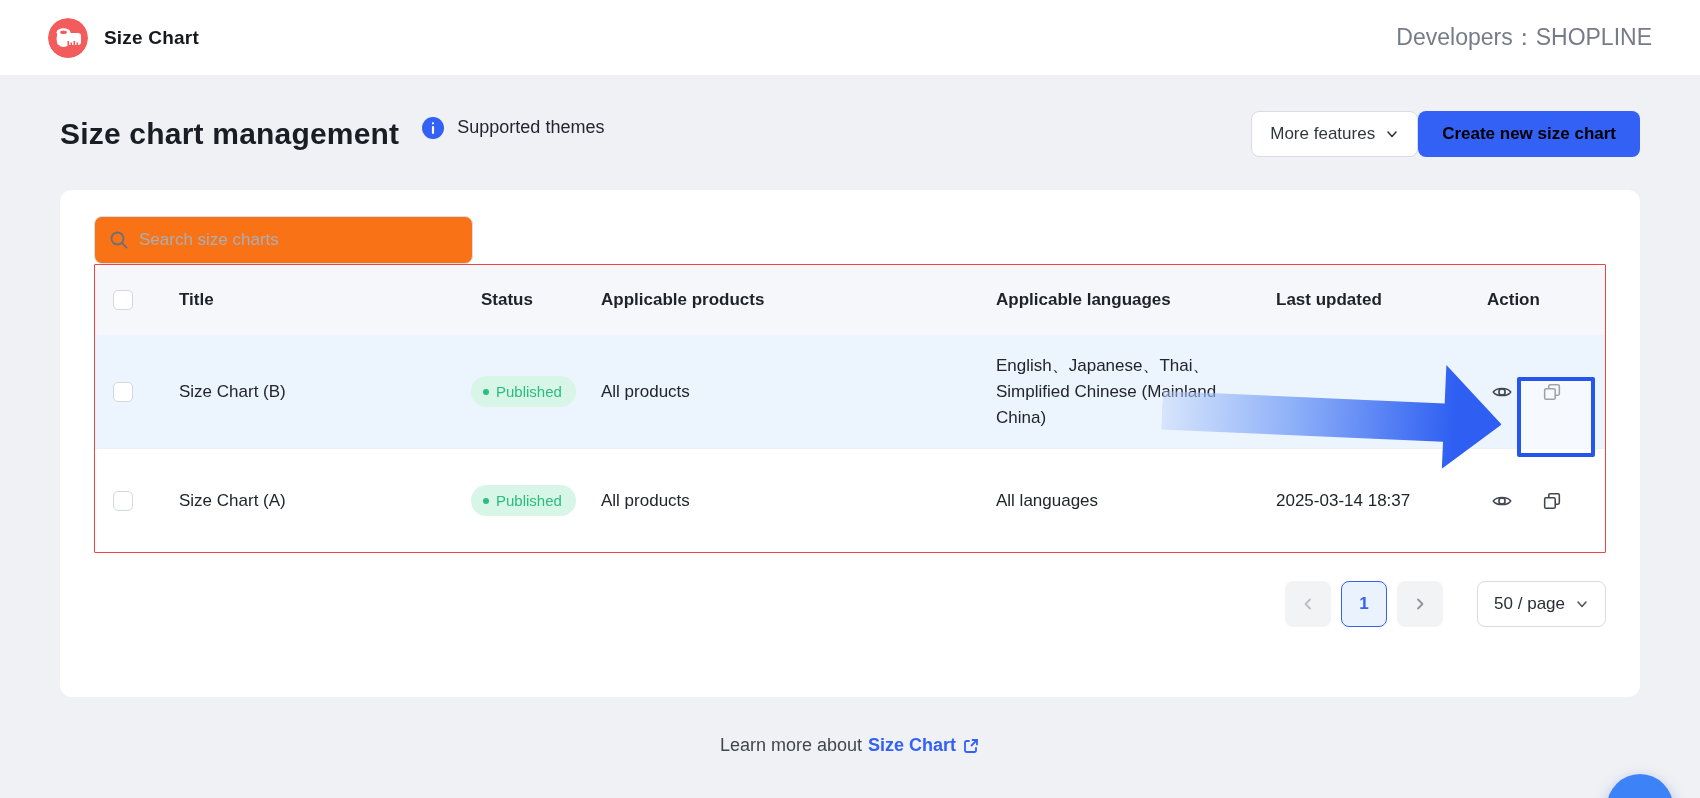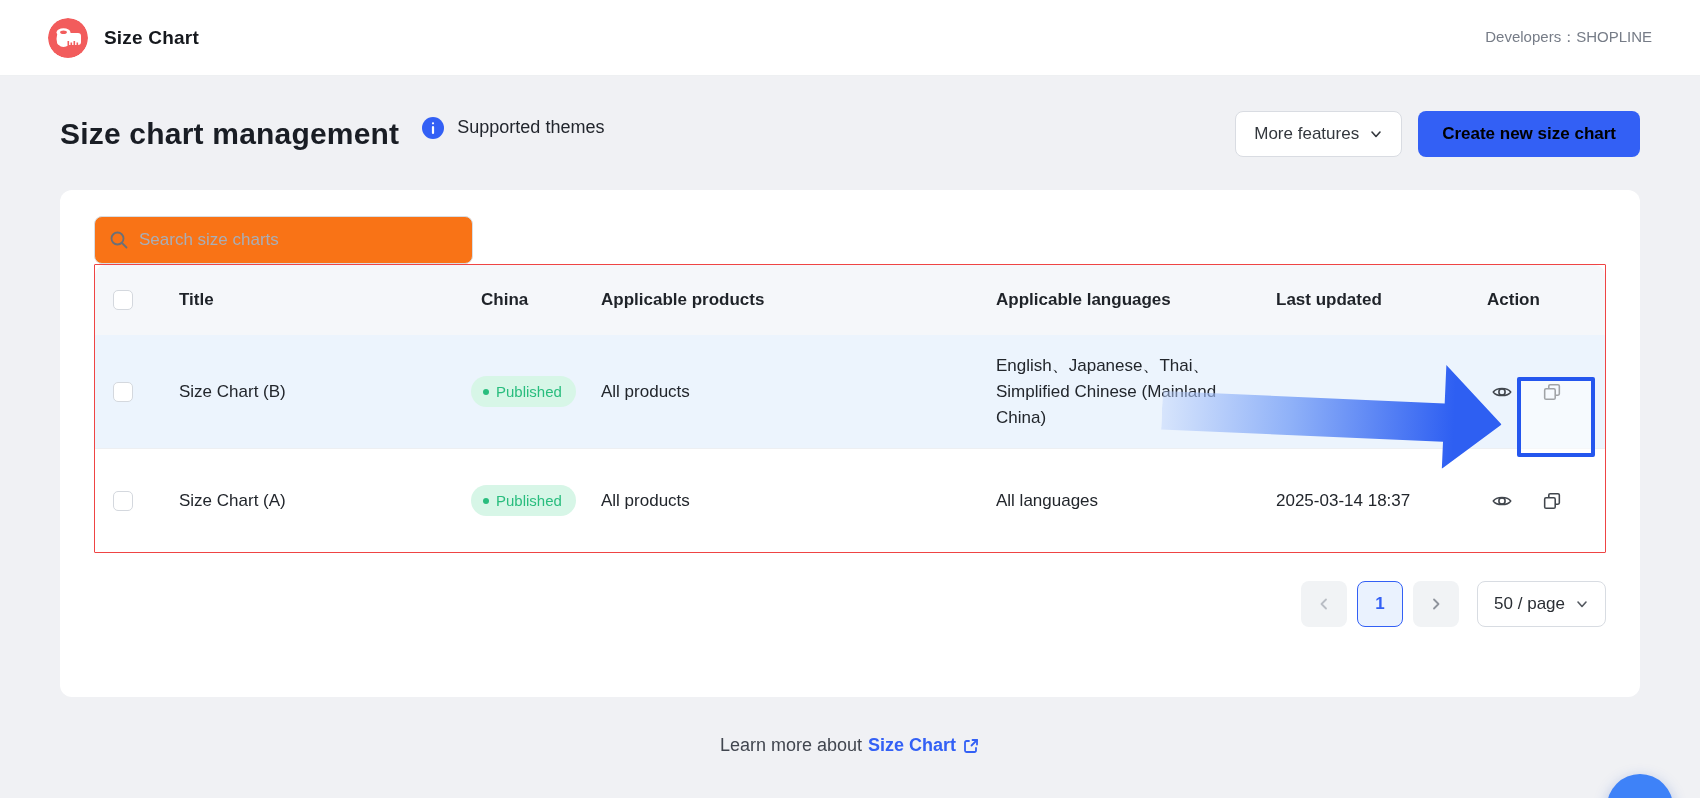--- a/index.html
+++ b/index.html
@@ -11,33 +11,33 @@
 
   
   .topbar {
     height:76px; background:#ffffff; display:flex; align-items:center;
     justify-content:space-between; padding:0 48px 0 48px;
     border-bottom:1px solid #eef0f2;
   }
   .topbar-left { display:flex; align-items:center; gap:16px; }
   .app-logo { width:40px; height:40px; border-radius:50%; display:block; }
   .app-title { font-size:19px; font-weight:bold; color:#15181d; letter-spacing:.2px; }
-  .developers { font-size:15px; color:#767c87; }
+  .developers { font-size:23px; color:#767c87; }
 
   
   .page { padding:0 60px; }
   .page-header {
     margin-top:30px; height:56px; display:flex; align-items:center;
     justify-content:space-between;
   }
   .ph-left { display:flex; gap:13px; }
   .page-title { font-size:30px; font-weight:bold; color:#191d24; letter-spacing:.2px; }
   .info-icon { width:22px; height:22px; display:block; margin-left:10px; }
   .supported-themes { font-size:18px; color:#22262d; cursor:pointer; }
-  .ph-right { display:flex; align-items:center; gap:16px; }
+  .ph-right { display:flex; align-items:center; }
   .btn { height:46px; border-radius:8px; display:inline-flex; align-items:center;
          font-size:17px; cursor:pointer; }
   .btn-secondary { background:#ffffff; border:1px solid #d9dce2; color:#33373d;
          padding:0 18px; gap:10px; }
   .btn-primary { background:#3360f5; border:none; color:#000000; font-weight:bold;
          padding:0 24px; }
   .chev { width:14px; height:14px; }
 
   
   .card {
@@ -89,21 +89,21 @@
   .pg-btn {
     width:46px; height:46px; border-radius:8px; background:#f1f3f5;
     display:flex; align-items:center; justify-content:center; cursor:pointer;
     border:1px solid transparent;
   }
   .pg-current {
     background:#eaf2fe; border:1px solid #3360f5; color:#3360f5;
     font-size:17px; font-weight:bold;
   }
   .page-size {
-    margin-left:8px; height:46px; border:1px solid #d8dce2; border-radius:8px;
+    margin-left:24px; height:46px; border:1px solid #d8dce2; border-radius:8px;
     background:#fff; display:flex; align-items:center; gap:10px;
     padding:0 16px; font-size:17px; color:#2a2e34; cursor:pointer;
   }
 
   
   .footer { margin-top:38px; text-align:center; font-size:18px; color:#41464f;
             display:flex; justify-content:center; align-items:center; gap:6px; }
   .footer-link { color:#3360f5; font-weight:bold; cursor:pointer; }
   .ext-icon { width:18px; height:18px; display:block; }
 
@@ -184,21 +184,21 @@
       </div>
     </div>
 
     <div class="table">
 
       <div class="trow thead">
         <div class="cell">
             <div class="checkbox" style="margin-left:2px;"></div>
           </div>
         <div class="cell">Title</div>
-        <div class="cell">China</div>
+        <div class="cell">Status</div>
         <div class="cell">Applicable products</div>
         <div class="cell">Applicable languages</div>
         <div class="cell">Last updated</div>
         <div class="cell">Action</div>
       </div>
 
       <div class="trow tbody-row row-1">
         <div class="cell" style="padding-left:0;">
             <div class="checkbox"></div>
           </div>

